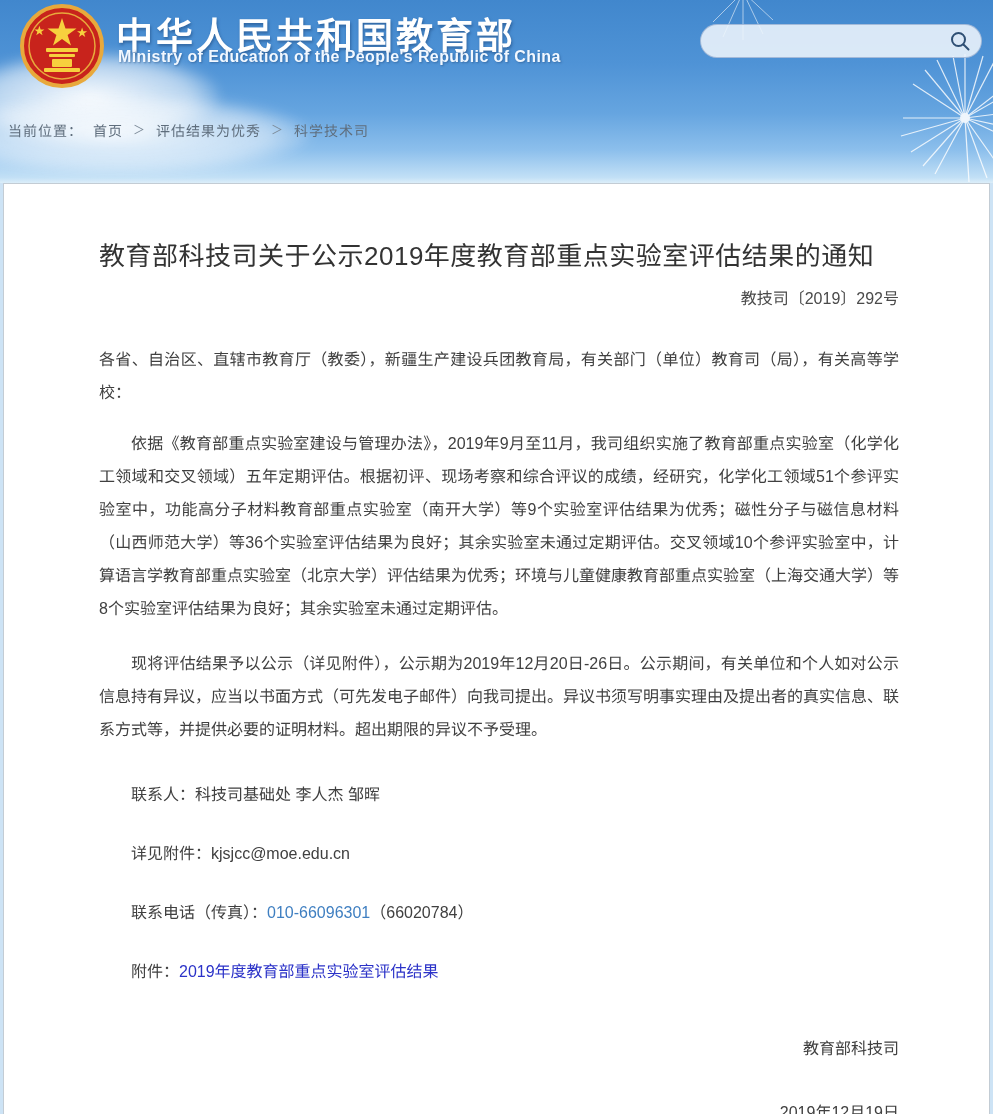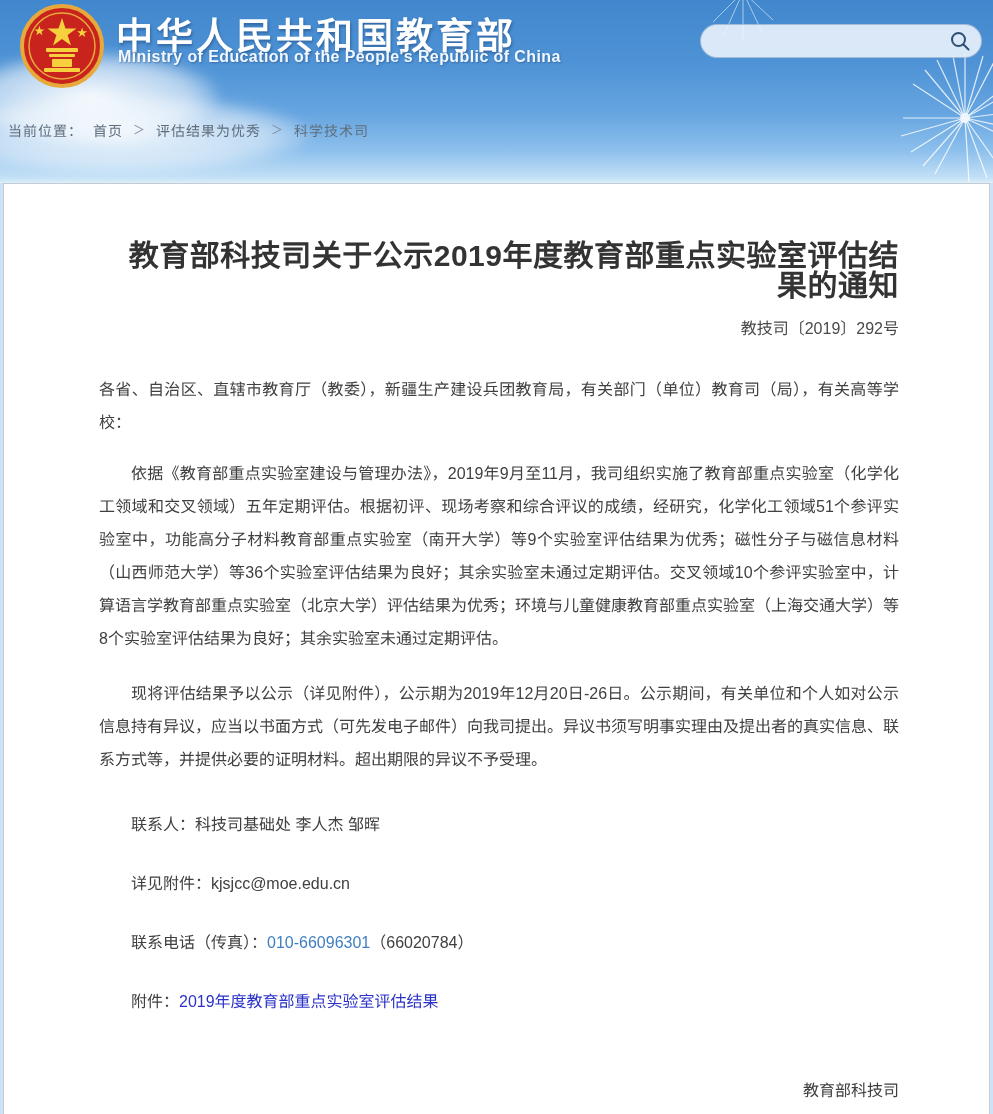--- a/index.html
+++ b/index.html
@@ -60,34 +60,34 @@
   .crumb-sep { color: #7d8b99; font-size: 12px; }
 
   
   .doc-panel {
     position: relative; margin: 0 3px; width: 987px; height: 962px;
     background: #ffffff;
     border: 1px solid #c3ccd4;
     padding: 57px 90px 0 95px;
   }
   .doc-title {
-    text-align: right; color: #333333; font-size: 30px; font-weight: bold;
+    text-align: left; color: #333333; font-size: 26px; font-weight: normal;
     letter-spacing: .5px; line-height: 30px;
   }
   .doc-number { text-align: right; color: #4a4a4a; font-size: 16px; margin-top: 14px; }
 
   .doc-body { margin-top: 34px; color: #404040; font-size: 16px; line-height: 33px; text-align: justify; }
   .doc-body p { margin-top: 14px; }
   p.salutation { text-indent: 0; }
   p.indent { text-indent: 2em; }
   p.contact-line { text-indent: 2em; margin-top: 26px; }
   a.phone-link { color: #3f7fc1; cursor: pointer; }
   a.attachment-link { color: #2b32c8; text-decoration: none; cursor: pointer; }
   p.sig-line { text-align: right; text-indent: 0; }
-  p.sig-org { margin-top: 56px; }
+  p.sig-org { margin-top: 44px; }
   p.sig-date { margin-top: 31px; }
 </style>
 </head>
 <body>
 
 <div class="sky">
   <div class="cloud c1"></div>
   <div class="cloud c2"></div>
 
   <svg class="dandelion" style="right:-42px; top:48px;" width="140" height="140" viewBox="0 0 140 140">

